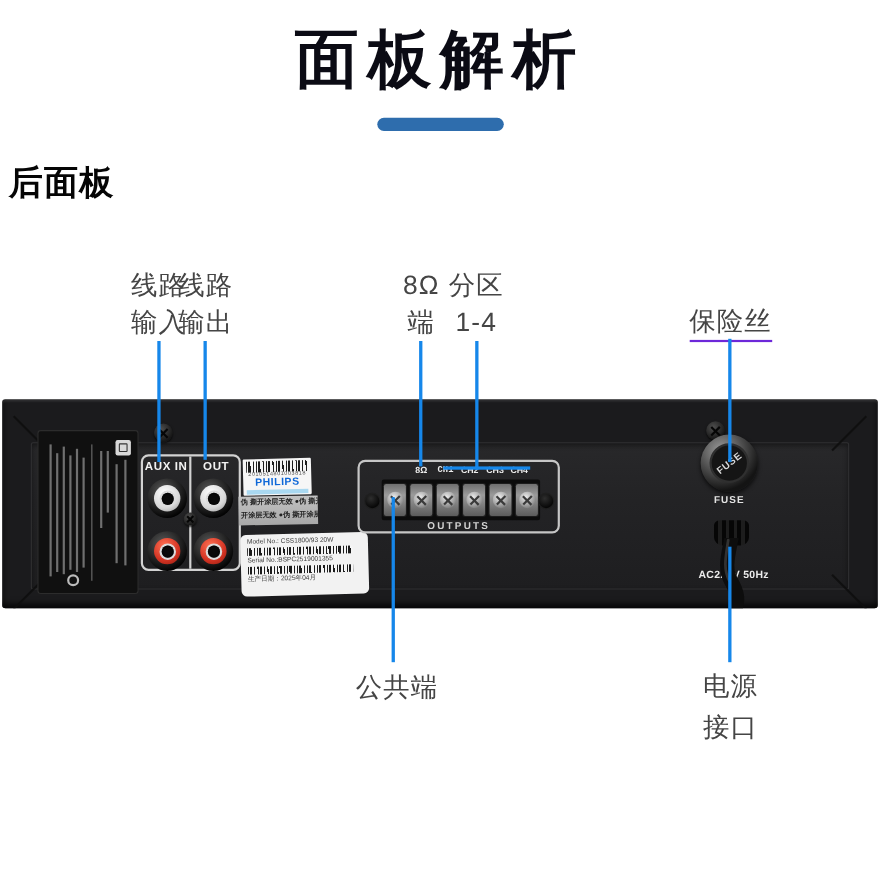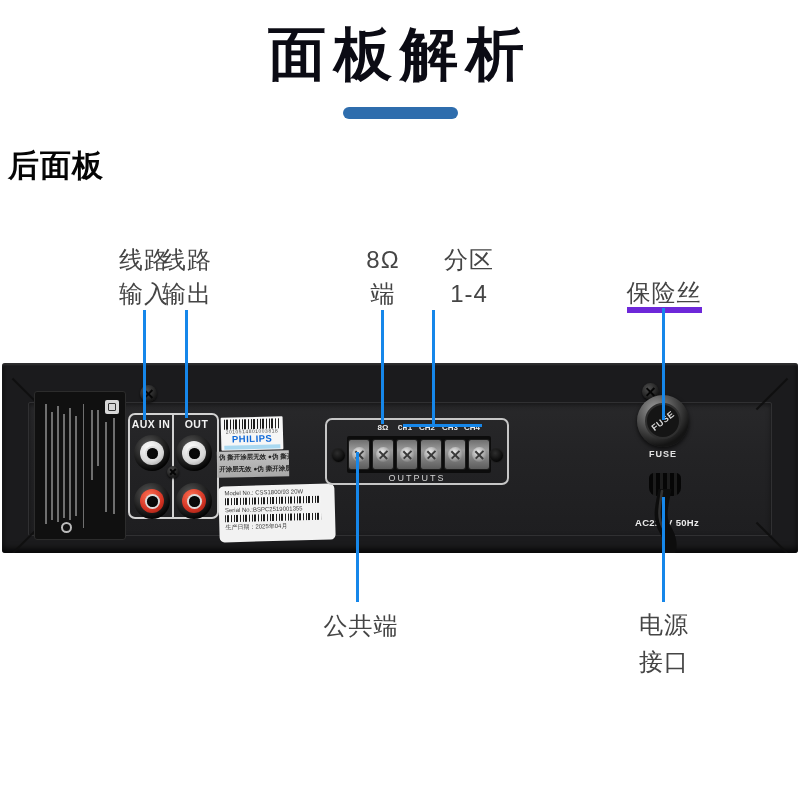--- a/index.html
+++ b/index.html
@@ -22,21 +22,21 @@
   }
   .section-label {
     position:absolute; left:8px; top:145px;
     font-size:31px; font-weight:700; color:#050505; letter-spacing:1px;
   }
   
   .anno {
     position:absolute; text-align:center; color:#454545;
     font-size:24px; line-height:34px; font-weight:400; letter-spacing:1px;
   }
-  .anno .ul { border-bottom:6px solid #6d28d9; padding-bottom:1px; }
+  .anno .ul { border-bottom:2px solid #6d28d9; padding-bottom:1px;font-family:Liberation Mono, monospace; }
   
   .lead { position:absolute; width:3px; background:#1687ea; z-index:30; }
   .lead-h { position:absolute; height:3px; background:#1687ea; z-index:30; }
   
   .panel {
     position:absolute; left:2px; top:363px; width:796px; height:190px;
     background:#1b1b1d; border-radius:3px; overflow:hidden; z-index:5;
     box-shadow: inset 0 2px 2px rgba(255,255,255,.10), inset 0 -4px 6px rgba(0,0,0,.8);
   }
   .panel-face {
@@ -149,21 +149,21 @@
   }
   .tscrew::before { transform:rotate(45deg); }
   .tscrew::after  { transform:rotate(-45deg); }
   .sidescrew {
     position:absolute; width:13px; height:13px; border-radius:50%;
     background:radial-gradient(circle at 40% 32%, #2e2e2e, #050505 75%);
     box-shadow:0 0 0 1px #1f1f1f;
   }
   .outputs-label {
     position:absolute; left:0; top:53px; width:100%; text-align:center;
-    color:#d2d2d2; font-size:9px; font-weight:400; letter-spacing:2px;
+    color:#d2d2d2; font-size:9px; font-weight:700; letter-spacing:2px;
   }
   
   .caution {
     position:absolute; left:507px; top:71px; width:114px; height:40px;
     border:2px solid #cdcdcd; border-radius:5px; text-align:center; color:#e9e9e9;
   }
   .caution .c-title { font-size:10px; font-weight:700; letter-spacing:1px; margin-top:3px; line-height:11px; }
   .caution .c-row { display:flex; align-items:center; justify-content:center; gap:3px; margin-top:1px; }
   .caution .c-small { font-size:5.5px; line-height:7px; letter-spacing:0.3px; }
   .tri {
@@ -216,21 +216,21 @@
     <div>输入</div>
   </div>
   <div class="anno" style="left:155px; top:243px; width:64px;">
     <div>线路</div>
     <div>输出</div>
   </div>
   <div class="anno" style="left:351px; top:243px; width:64px;">
     <div>8Ω</div>
     <div>端</div>
   </div>
-  <div class="anno" style="left:401px; top:243px; width:64px;margin-left:36px;">
+  <div class="anno" style="left:401px; top:243px; width:64px;">
     <div>分区</div>
     <div>1-4</div>
   </div>
   <div class="anno" style="left:614px; top:276px; width:100px;">
     <span class="ul">保险丝</span>
   </div>
   <div class="anno" style="left:311px; top:609px; width:100px;">
     <span>公共端</span>
   </div>
   <div class="anno" style="left:632px; top:606px; width:64px; line-height:37px;">

